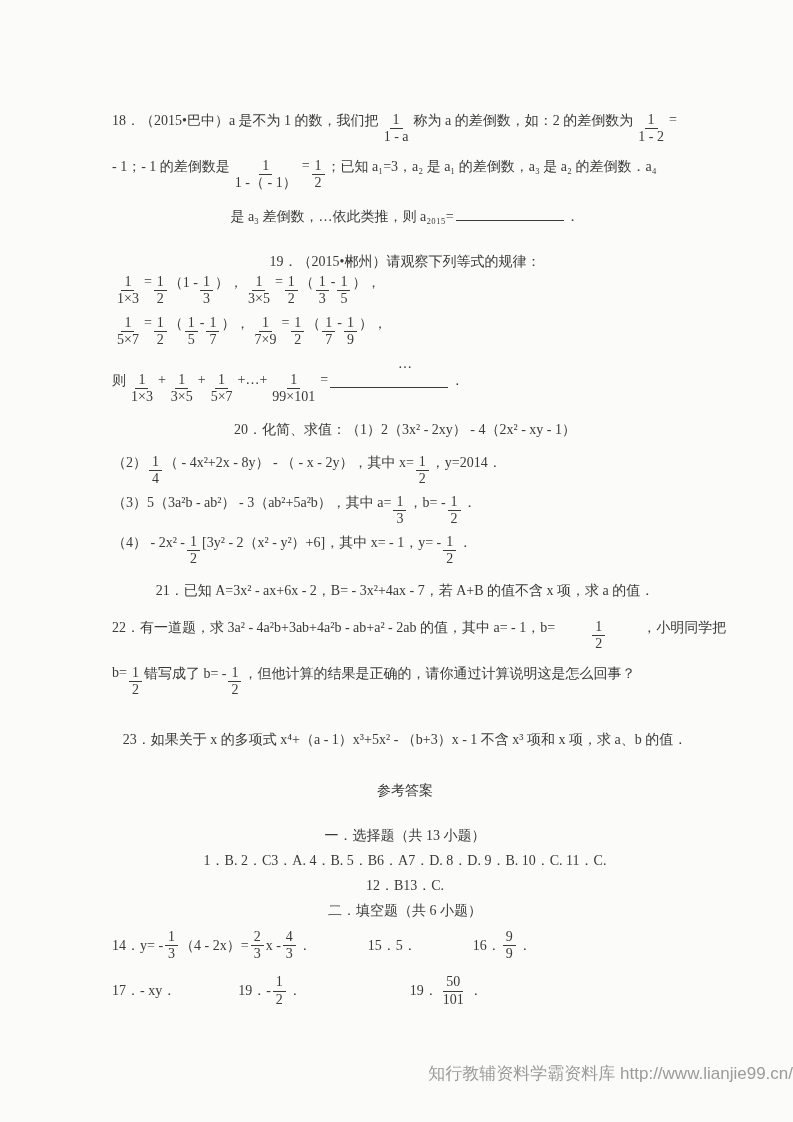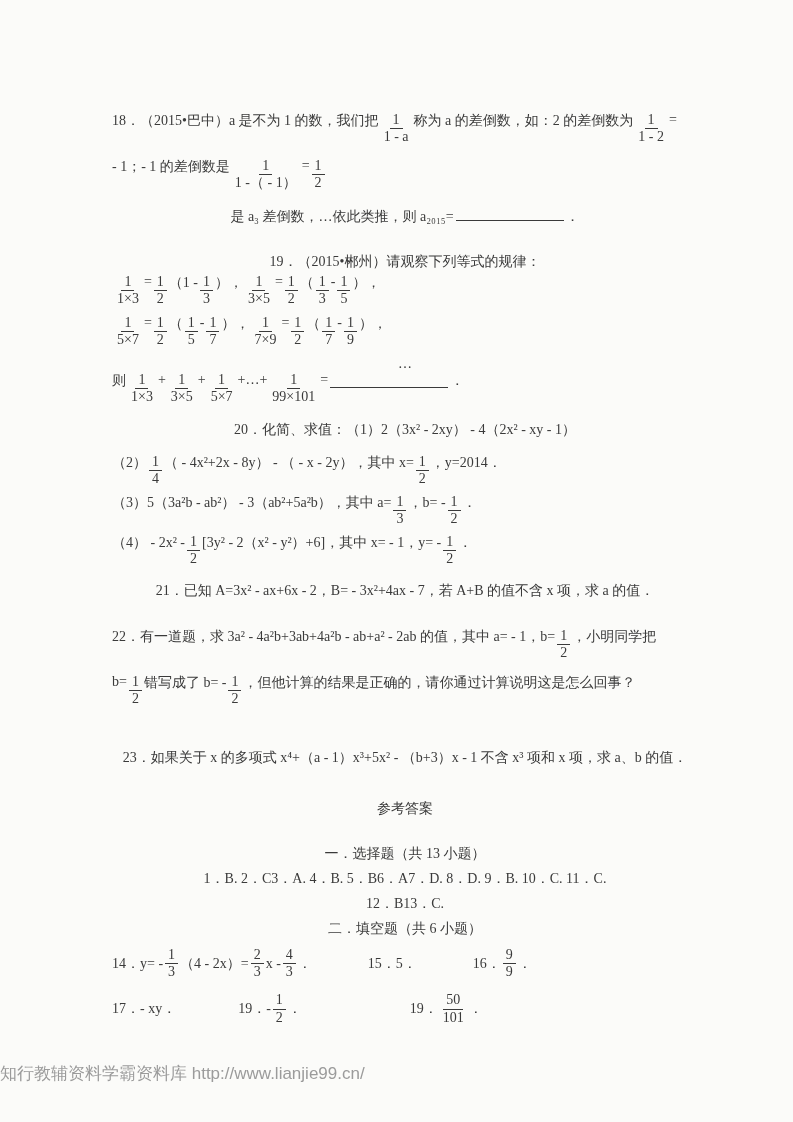--- a/index.html
+++ b/index.html
@@ -17,27 +17,27 @@
     display:inline-flex; flex-direction:column; align-items:center;
     line-height:1.15; margin:0 2px; text-align:center; vertical-align:middle;
   }
   .frac .fn { border-bottom:1px solid #3a3a3a; padding:0 3px; }
   .frac .fd { padding:0 3px; }
   .blank { display:inline-block; border-bottom:1px solid #3a3a3a; height:1.05em; margin:0 2px; }
   .w110 { width:108px; } .w120 { width:118px; }
   .h44 { min-height:46px; } .h42 { min-height:41px; } .h46 { min-height:45px; } .h40 { min-height:40px; }
   .dots { line-height:16px; }
   .mt4  { margin-top:4px; }
-  .mt12 { margin-top:12px; } .mt16 { margin-top:25px; }
+  .mt12 { margin-top:12px; } .mt16 { margin-top:16px;gap:35px; }
   .mt20 { margin-top:20px; } .mt26 { margin-top:26px; }
   .gap15 { margin-left:56px; } .gap16 { margin-left:56px; }
   .gap18 { margin-left:62px; } .gap19 { margin-left:108px; }
   .item { display:inline-flex; align-items:center; }
   .footer {
-    position:absolute; left:0; top:1062px; width:100%; text-align:left;
+    position:absolute; left:0; top:1062px; width:100%; text-align:right;
     font-family:"Liberation Sans","DejaVu Sans",sans-serif;
     color:#9b9b9b; font-size:17px;
   }
 </style>
 </head>
 <body>
 
 <div class="content">
 
   <div class="fline h44">
@@ -57,20 +57,21 @@
     <span>- 1；- 1 的差倒数是</span>
       <span class="frac">
         <span class="fn">1</span>
         <span class="fd">1 -（ - 1）</span>
       </span>
       <span>=</span>
       <span class="frac">
         <span class="fn">1</span>
         <span class="fd">2</span>
       </span>
+      <span>；已知 a₁=3，a₂ 是 a₁ 的差倒数，a₃ 是 a₂ 的差倒数．a₄</span>
   </div>
   <div class="tline">
     <span>是 a₃ 差倒数，…依此类推，则 a₂₀₁₅=</span><span class="blank w110"></span><span>．</span>
   </div>
 
   <div class="tline mt20">
     <span>19．（2015•郴州）请观察下列等式的规律：</span>
   </div>
   <div class="fline h42">
     <span class="frac">

